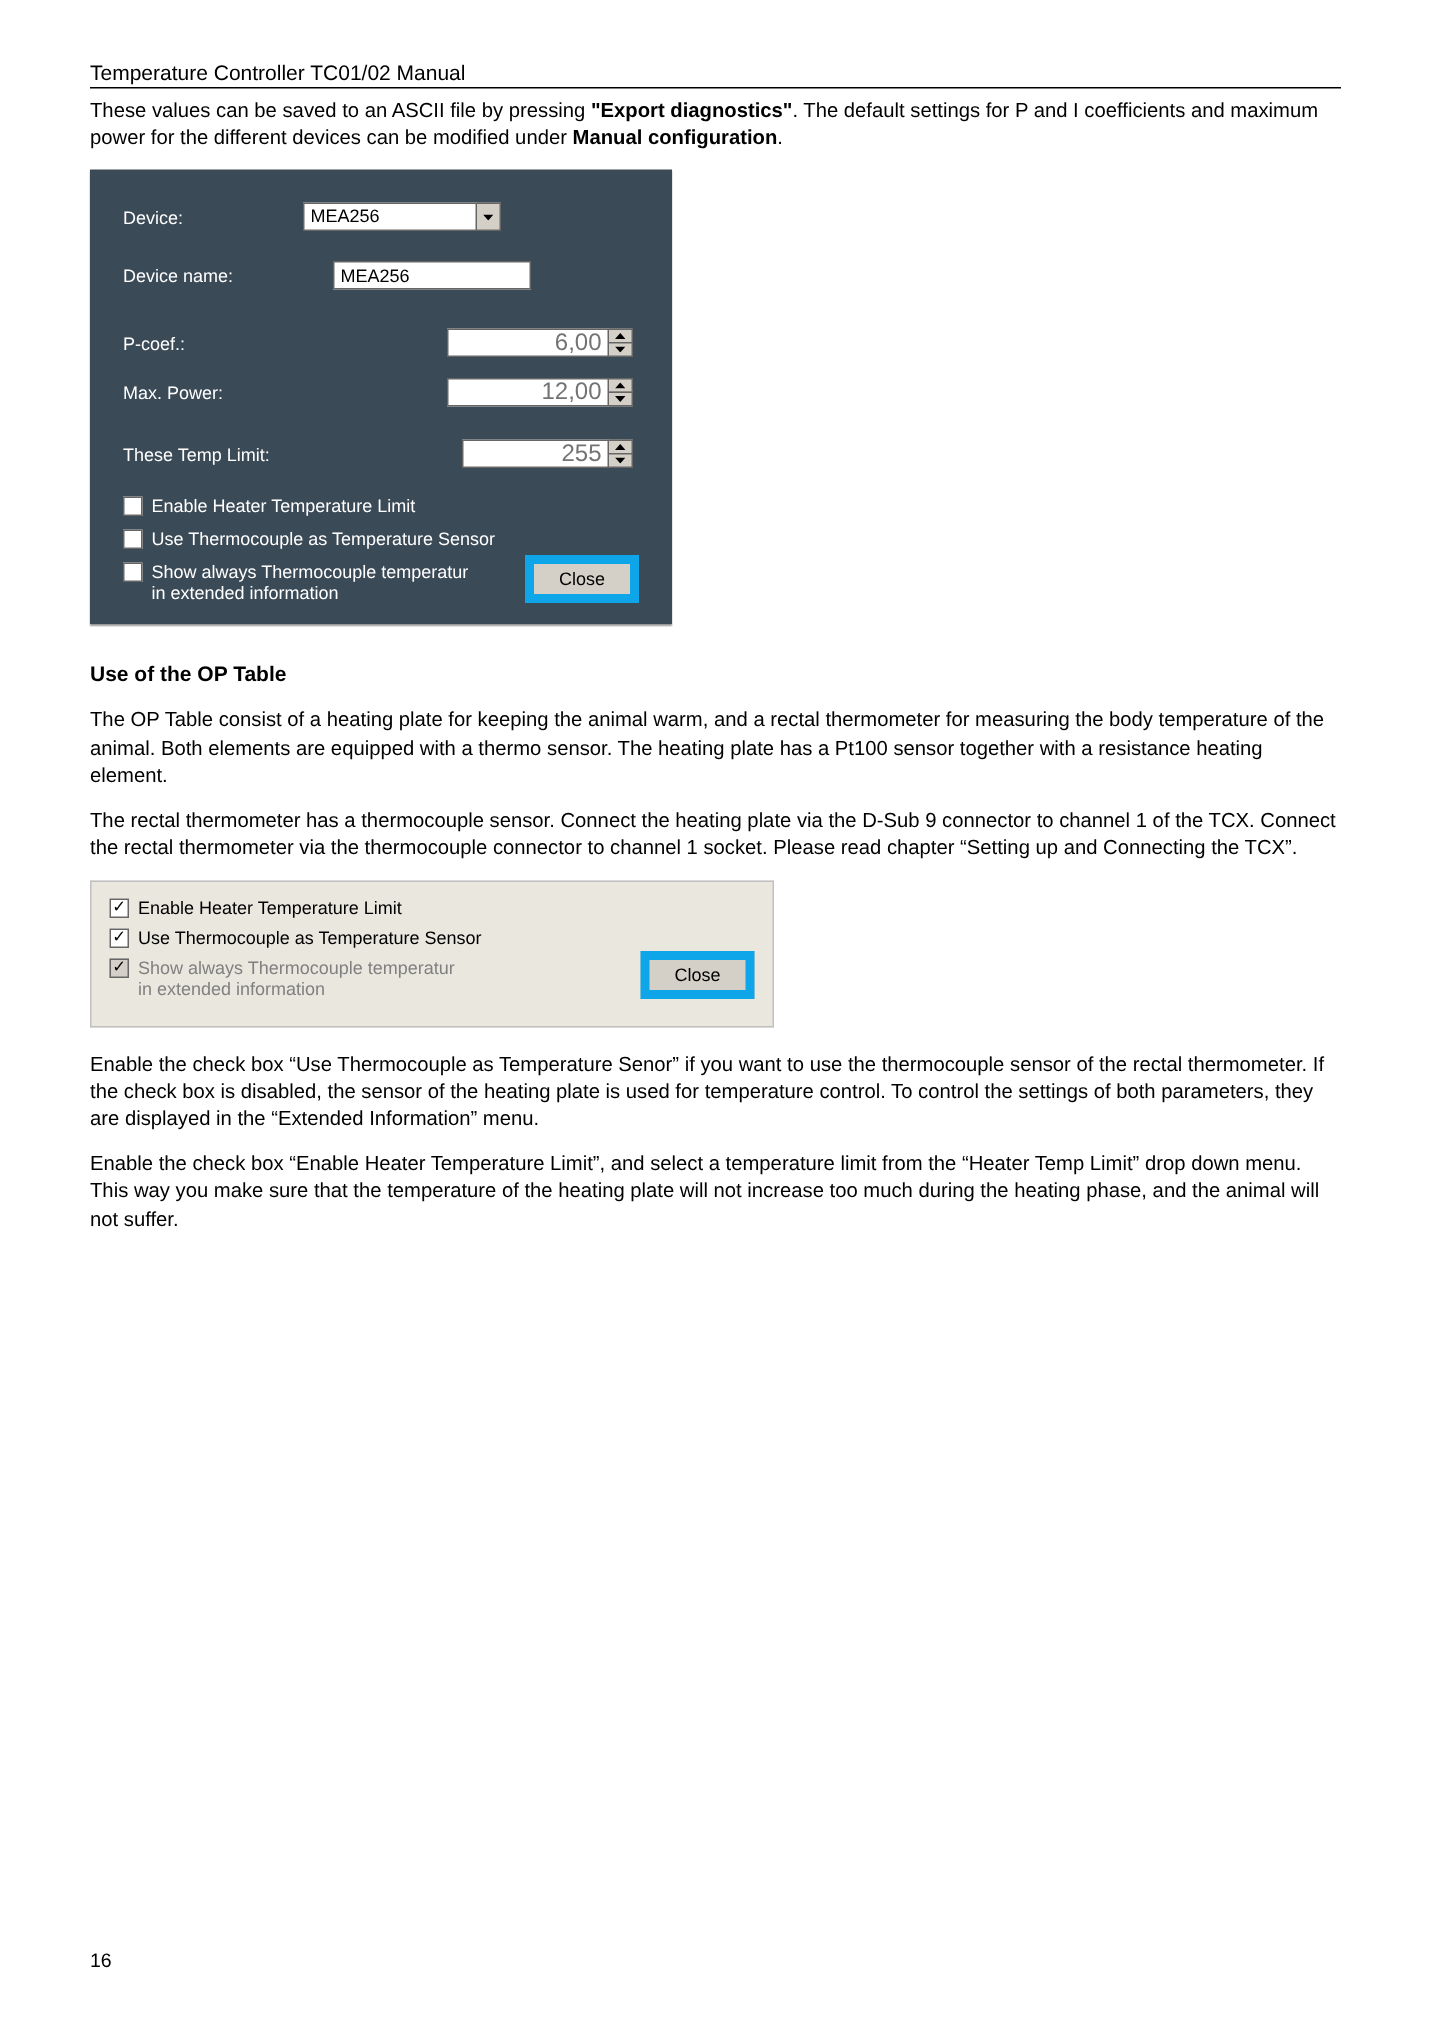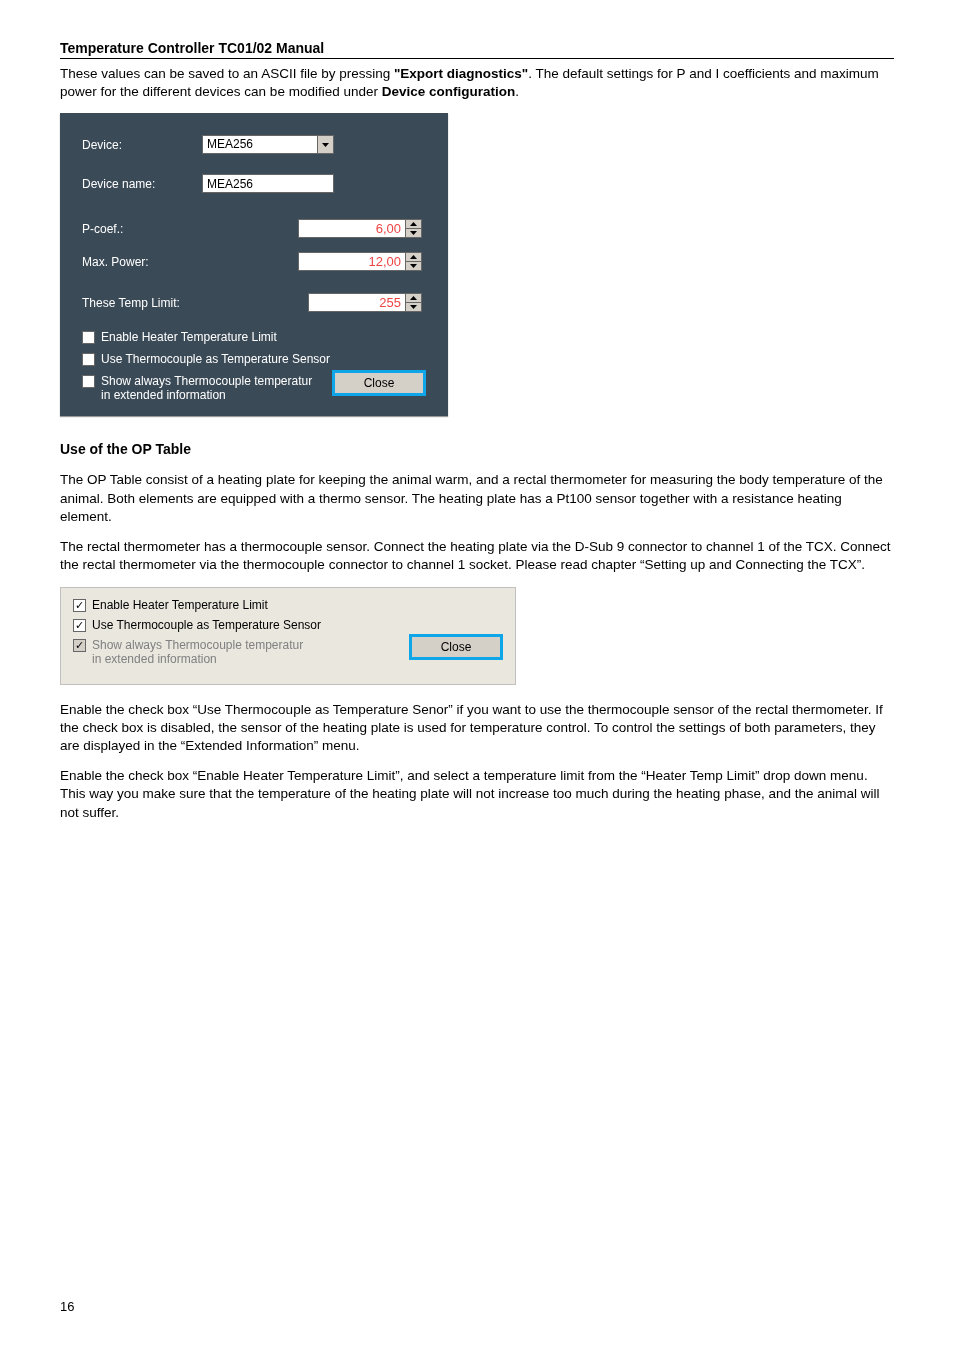--- a/index.html
+++ b/index.html
@@ -10,21 +10,21 @@
   }
   .page {
     width: 954px;
     height: 1350px;
     box-sizing: border-box;
     padding: 40px 60px;
     position: relative;
   }
   .doc-title {
     font-size: 14px;
-    font-weight: bold;
+    font-weight: normal;
     margin: 0 0 2px 0;
   }
   .hr {
     border-top: 1px solid #000;
     margin: 0 0 6px 0;
   }
   .para {
     font-size: 13.5px;
     line-height: 1.35;
     margin: 0 0 12px 0;
@@ -106,25 +106,25 @@
   }
   .combo-btn svg { display:block;}
   .spinner {
     display:flex;
     align-items:stretch;
     margin-left:auto;
     width: 128px;
   }
   .spinner-input {
     background:#fff;
-    color:#ef4444;
+    color:#737373;
     border:1px solid #666;
     height:19px;
     box-sizing:border-box;
-    font-size:13px;
+    font-size:16px;
     text-align:right;
     padding: 1px 4px;
     width: 108px;
   }
   .spinner-btns {
     display:flex;
     flex-direction:column;
     width:16px;
     height:19px;
   }
@@ -159,24 +159,24 @@
   }
   .checkbox.disabled { background:#d4d0c8;}
   .checkbox.checked::after {
     content:"✓";
     font-size:11px;
     color:#000;
     line-height:1;
   }
   .button {
     background:#d4d0c8;
-    border:3px solid #0ea5e9;
+    border:6px solid #0ea5e9;
     color:#000;
     font-size:12px;
-    padding: 3px 12px;
+    padding: 3px 0;
     width: 64px;
     text-align:center;
     margin-left:auto;
     margin-top:-4px;
   }
   .bottom-row {
     display:flex;
     align-items:flex-start;
   }
   .bottom-row .checkbox-row { flex:1; margin-bottom:0;}
@@ -208,39 +208,39 @@
 </style>
 </head>
 <body>
 
 <div class="page">
 
   <p class="doc-title">Temperature Controller TC01/02 Manual</p>
   <div class="hr"></div>
 
   <p class="para">
-    <span>These values can be saved to an ASCII file by pressing </span><span class="bold">"Export diagnostics"</span><span>. The default settings for P and I coefficients and maximum power for the different devices can be modified under </span><span class="bold">Device configuration</span><span>.</span>
+    <span>These values can be saved to an ASCII file by pressing </span><span class="bold">"Export diagnostics"</span><span>. The default settings for P and I coefficients and maximum power for the different devices can be modified under </span><span class="bold">Manual configuration</span><span>.</span>
   </p>
 
   <div class="dialog">
     <div class="dialog-body">
 
       <div class="form-row tall">
         <div class="label-col">Device:</div>
         <div class="field-combo">
           <div class="field-text">MEA256</div>
           <div class="combo-btn">
             <svg width="7" height="4" viewBox="0 0 7 4">
                 <path d="M0 0 L7 0 L3.5 4 Z" fill="#000"></path>
               </svg>
           </div>
         </div>
       </div>
 
-      <div class="form-row" style="margin-bottom:26px;">
+      <div class="form-row" style="margin-bottom:26px;gap:20px;">
         <div class="label-col">Device name:</div>
         <input class="field-text" style="width: 132px;" value="MEA256">
       </div>
 
       <div class="form-row">
         <div class="label-col">P-coef.:</div>
         <div class="spinner">
           <input class="spinner-input" value="6,00" style="">
           <div class="spinner-btns">
             <div>

